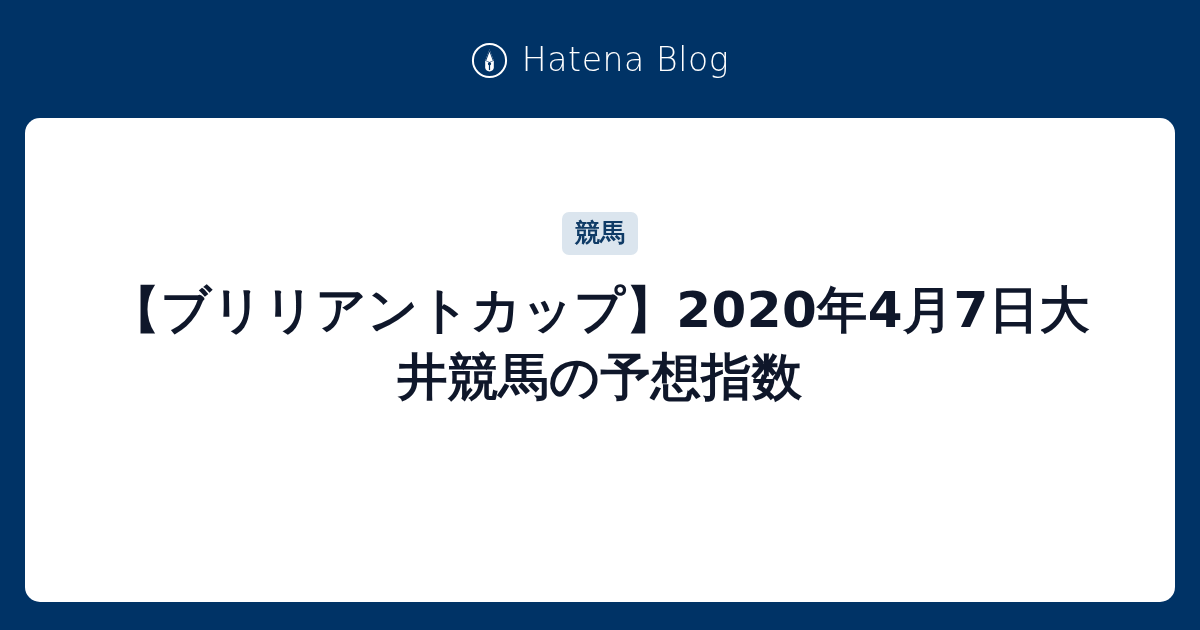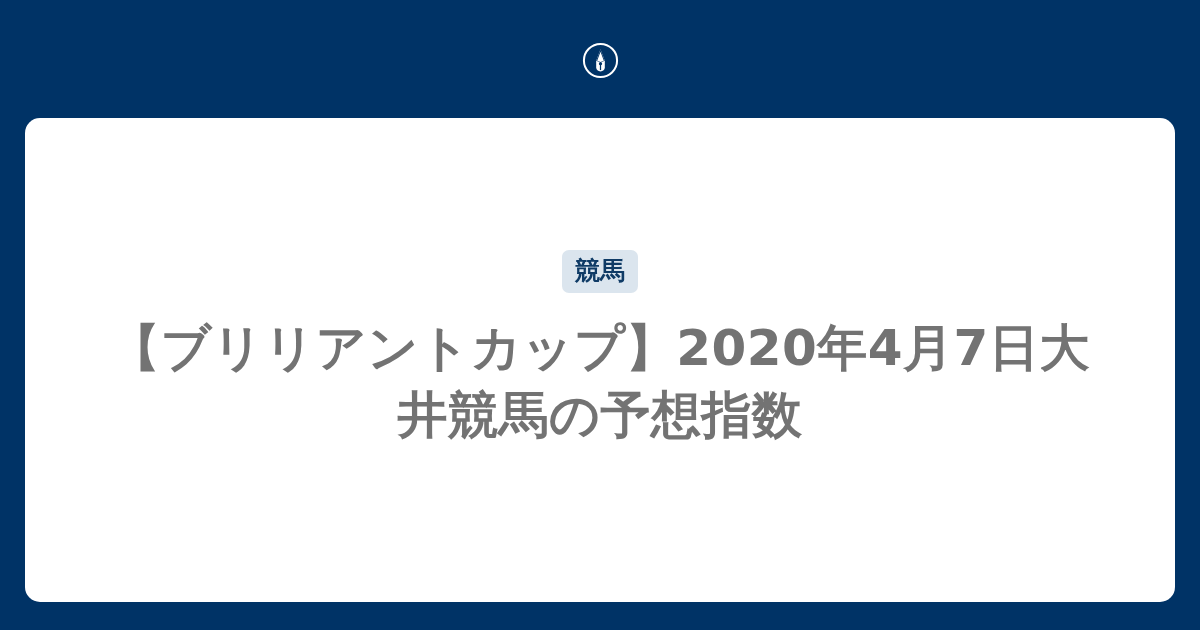--- a/index.html
+++ b/index.html
@@ -68,21 +68,20 @@
     padding: 0;
     overflow: hidden;
   }
 
   .card-inner {
     width: 100%;
     height: 100%;
     display: flex;
     flex-direction: column;
     align-items: center;
-    margin-top: 38px;
   }
 
   
   .category-row {
     margin-top: 94px;
     display: flex;
     justify-content: center;
     width: 100%;
   }
   .category-badge {
@@ -96,21 +95,21 @@
     border-radius: 7px;
     white-space: nowrap;
     font-family: "DejaVu Sans", "Liberation Sans", sans-serif;
   }
 
   
   .entry-title {
     margin: 22px 0 0 0;
     width: 1020px;
     text-align: center;
-    color: #737373;
+    color: #0f172a;
     font-size: 50px;
     font-weight: 700;
     line-height: 1.34;
     letter-spacing: 0.5px;
     font-family: "DejaVu Sans", "Liberation Sans", sans-serif;
     word-break: break-word;
   }
 
   
   .blog-title {
@@ -136,20 +135,21 @@
     <span class="brand-logo-wrap">
       <svg class="brand-logo" viewBox="0 0 48 48" xmlns="http://www.w3.org/2000/svg" aria-hidden="true">
         <circle cx="24" cy="24" r="21.5" fill="none" stroke="#ffffff" stroke-width="2.6"></circle>
         <path d="M24 9.5 L29.6 24.2 L29.6 33.2 C29.6 35.9 27.2 38.2 24 38.2 C20.8 38.2 18.4 35.9 18.4 33.2 L18.4 24.2 Z" fill="#ffffff"></path>
         <path d="M24 9.5 L29.6 24.2 L24 26.6 L18.4 24.2 Z" fill="#003366"></path>
         <path d="M24 12.8 L28.3 24.2 L24 26.0 L19.7 24.2 Z" fill="#ffffff"></path>
         <circle cx="24" cy="28.1" r="2.1" fill="#003366"></circle>
         <rect x="23.2" y="28.0" width="1.6" height="8.4" fill="#003366"></rect>
       </svg>
     </span>
+    <span class="brand-name">Hatena Blog</span>
   </div>
 
   <div class="card">
     <div class="card-inner">
 
       <div class="category-row">
         <span class="category-badge">競馬</span>
       </div>
 
       <h1 class="entry-title">【ブリリアントカップ】2020年4月7日大井競馬の予想指数</h1>

